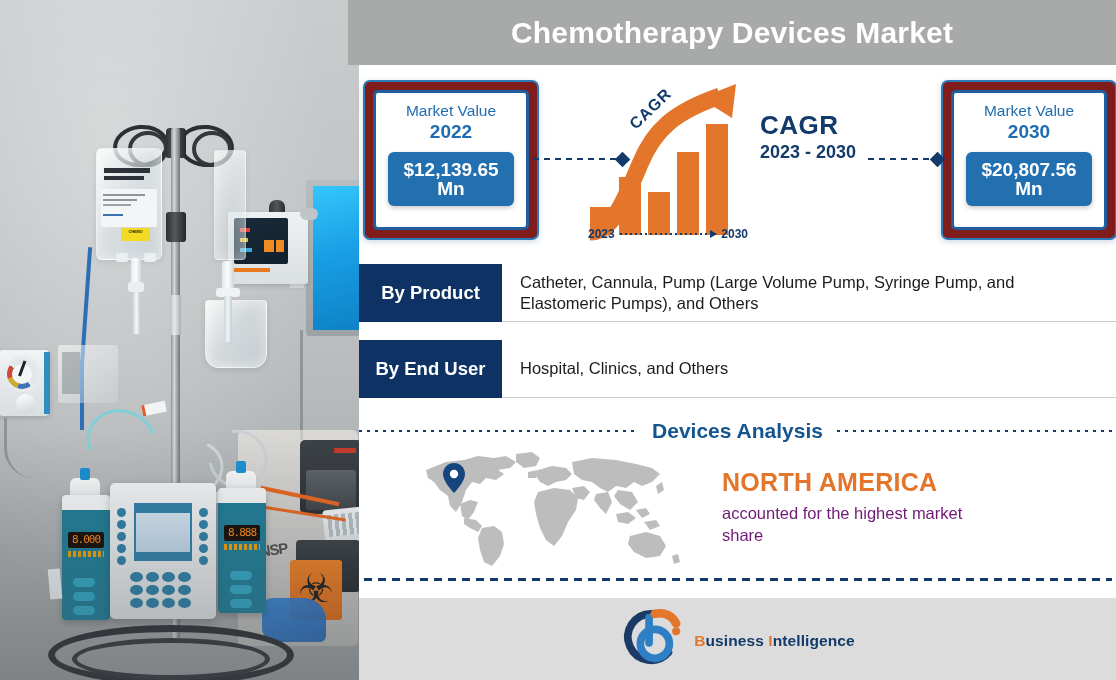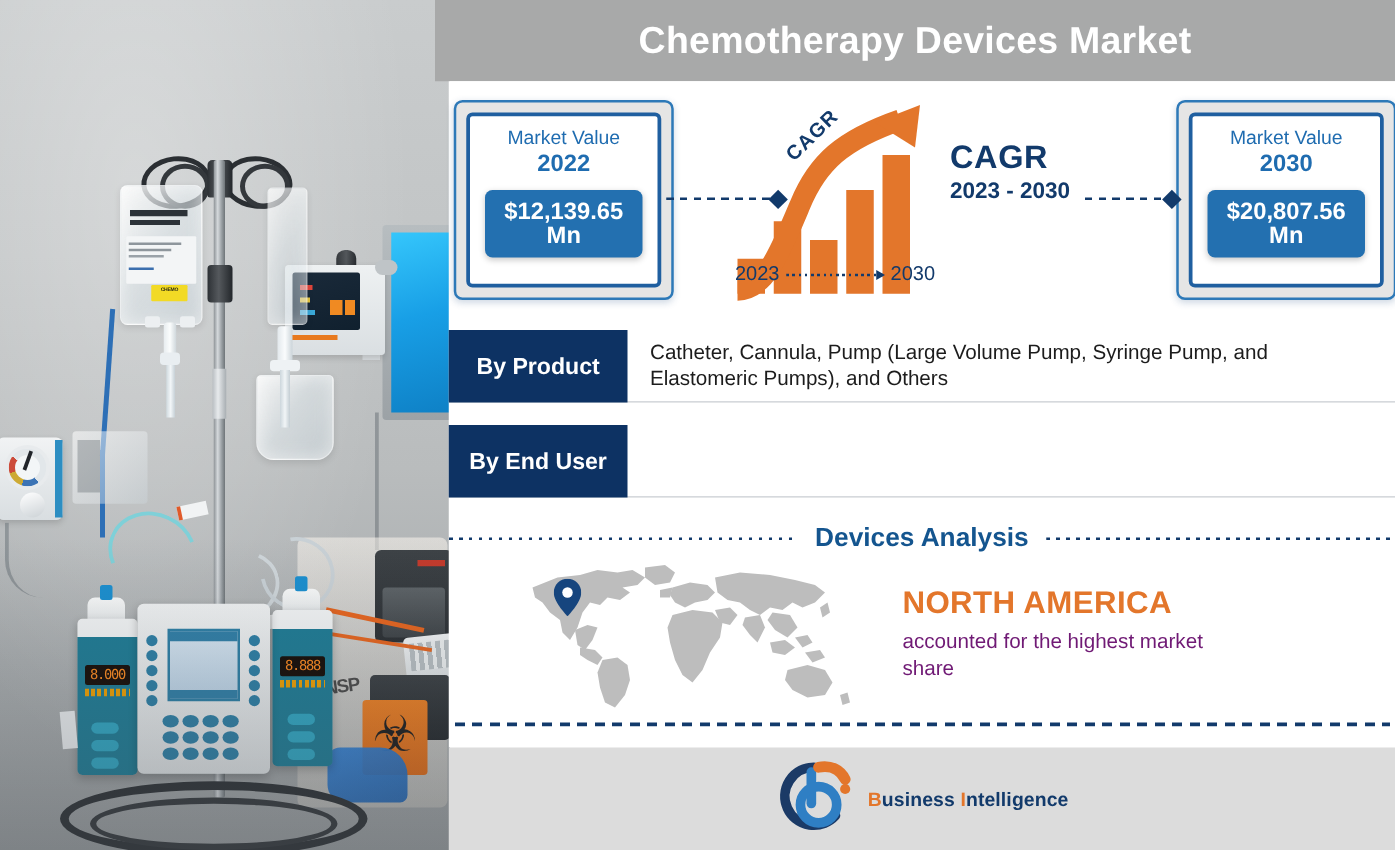--- a/index.html
+++ b/index.html
@@ -232,21 +232,21 @@
     font-family:"Liberation Sans", sans-serif; letter-spacing:.2px;
   }
   .panel { position:absolute; left:359px; top:65px; width:757px; height:533px;
     background:#ffffff; }
   .footer { position:absolute; left:359px; top:598px; width:757px; height:82px;
     background:#dcdcdc; display:flex; align-items:center; justify-content:center; }
 
   
   .valrow { position:absolute; left:359px; top:70px; width:757px; height:180px; }
   .valbox { position:absolute; top:10px; width:176px; height:160px;
-    background:#e5e5e5; border:2px solid #2d79b8; border-radius:7px;
+    background:#7f1d1d; border:2px solid #2d79b8; border-radius:7px;
     box-shadow:0 2px 6px rgba(40,80,130,.22); }
   .valbox-inner { position:absolute; left:8px; top:8px; right:8px; bottom:8px;
     border:3px solid #1f5fa0; border-radius:5px; background:#fff;
     display:flex; flex-direction:column; align-items:center; padding-top:9px; }
   .vb-left { left:4px; }
   .vb-right { left:582px; }
   .vb-label { color:#1f6cb0; font-size:15.5px; font-family:"Liberation Sans",sans-serif; }
   .vb-year { color:#1f6cb0; font-size:19px; font-weight:bold; margin-top:1px; }
   .vb-amount { margin-top:9px; width:126px; height:54px; background:#2370b0;
     border-radius:6px; color:#fff; display:flex; flex-direction:column;
@@ -260,23 +260,23 @@
     background:repeating-linear-gradient(90deg,#123a6b 0 6px,transparent 6px 11px); }
   .conn1 { left:533px; top:158px; width:85px; }
   .conn2 { left:868px; top:158px; width:70px; }
   .diam { position:absolute; width:11px; height:11px; background:#123a6b;
     transform:rotate(45deg); }
   .diam1 { left:617px; top:154px; }
   .diam2 { left:932px; top:154px; }
 
   
   .cagr-gfx { position:absolute; left:582px; top:82px; width:165px; height:165px; }
-  .cagr-years { position:absolute; left:588px; top:211px; width:160px; height:18px;
+  .cagr-years { position:absolute; left:588px; top:225px; width:160px; height:18px;
     display:flex; align-items:center; justify-content:space-between;
-    color:#123a6b; font-size:16px; font-weight:normal; }
+    color:#123a6b; font-size:12px; font-weight:bold; }
   .cagr-dots { flex:1; height:2px; margin:0 5px;
     background:repeating-linear-gradient(90deg,#123a6b 0 2px,transparent 2px 5px); position:relative; }
   .cagr-dots::after { content:""; position:absolute; right:-1px; top:-3px;
     border-left:7px solid #123a6b; border-top:4px solid transparent;
     border-bottom:4px solid transparent; }
   .cagr-text { position:absolute; left:760px; top:110px; width:150px; }
   .cagr-t1 { color:#123a6b; font-size:26px; font-weight:bold; letter-spacing:.5px; }
   .cagr-t2 { color:#123a6b; font-size:18px; font-weight:bold; margin-top:1px; }
   .cagr-t3 { color:#e3762b; font-size:27px; font-weight:bold; margin-top:22px; }
 
@@ -522,20 +522,21 @@
     <div class="cagr-t2">2023 - 2030</div>
   </div>
 
   <div class="seg seg1">
     <div class="seg-label">By Product</div>
     <div class="seg-val">Catheter, Cannula, Pump (Large Volume Pump, Syringe Pump, and Elastomeric Pumps), and Others</div>
   </div>
 
   <div class="seg seg2">
     <div class="seg-label">By End User</div>
+    <div class="seg-val">Hospital, Clinics, and Others</div>
   </div>
 
   <div class="ra-head">
     <span class="ra-line"></span>
     <span class="ra-title">Devices Analysis</span>
     <span class="ra-line"></span>
   </div>
 
   <div class="map-wrap">
     <svg viewBox="0 0 268 118" width="268" height="118" aria-hidden="true">

